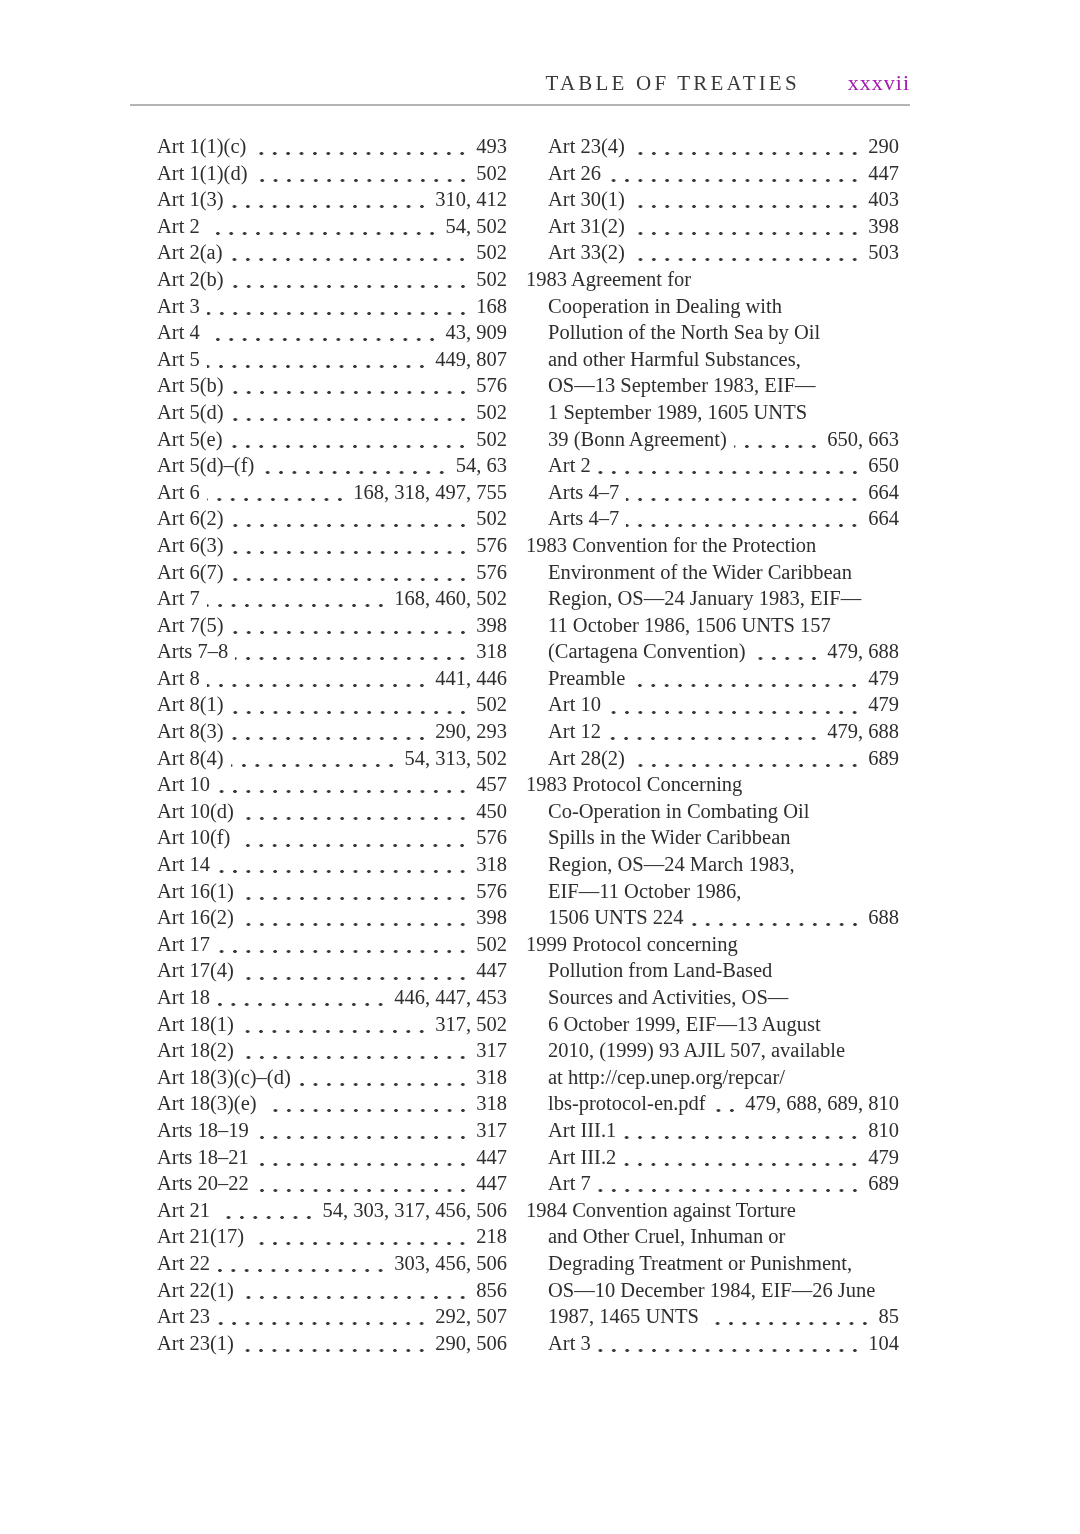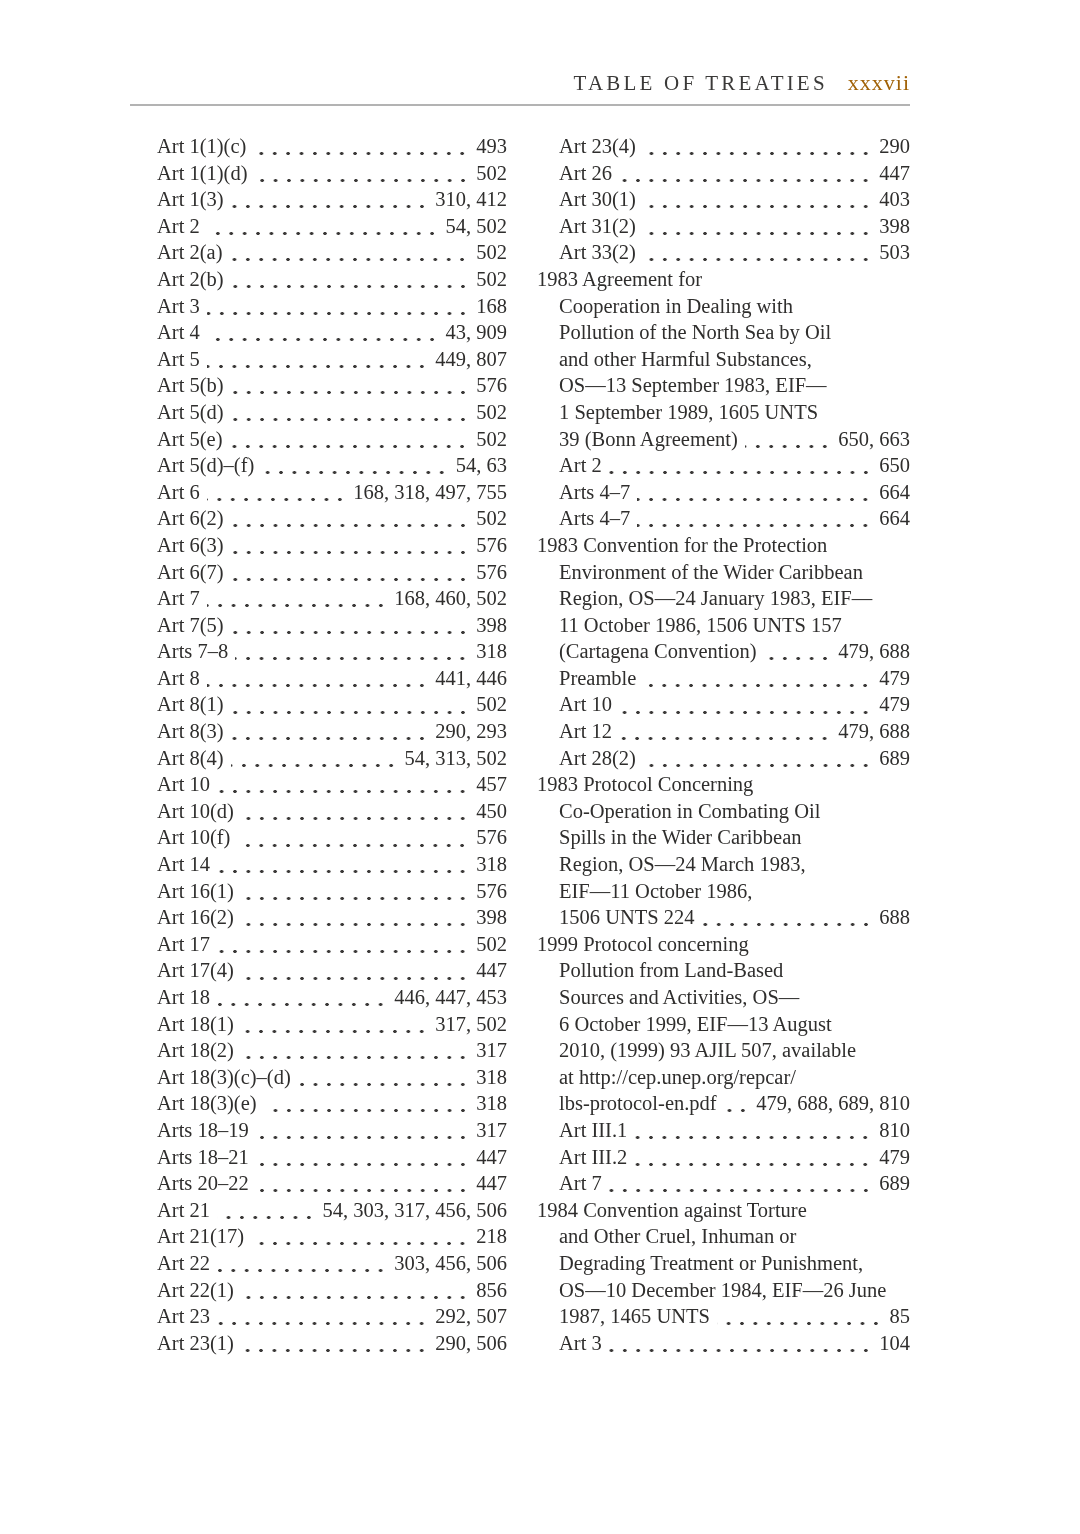--- a/index.html
+++ b/index.html
@@ -4,31 +4,31 @@
 <style>
   html,body{margin:0;padding:0;}
   body{
     width:1080px;height:1534px;position:relative;overflow:hidden;
     background:#ffffff;color:#2f2e2d;
     font-family:"Liberation Serif", serif;
   }
   
   .header{
     position:absolute;left:130px;top:70px;width:780px;
-    display:flex;justify-content:flex-end;align-items:baseline;gap:20px;
+    display:flex;justify-content:flex-end;align-items:baseline;gap:48px;
     white-space:nowrap;
   }
   .header .title{font-size:21px;letter-spacing:3.2px;color:#3b3a39;}
-  .header .folio{font-size:22px;letter-spacing:1px;color:#a16207;}
+  .header .folio{font-size:22px;letter-spacing:1px;color:#a21caf;}
   .rule{position:absolute;left:130px;top:104px;width:780px;height:2px;background:#b3b3b3;}
 
   
   .col{position:absolute;top:133px;font-size:20.5px;}
   .col.left{left:157px;width:350px;}
-  .col.right{left:537px;width:373px;}
+  .col.right{left:526px;width:373px;}
   .row{
     height:26.6px;line-height:26.6px;
     display:flex;align-items:baseline;white-space:nowrap;
   }
   .col.right .row{padding-left:22px;}
   .col.right .row.flush{padding-left:0;}
   .label{flex:0 0 auto;}
   .leader{
     flex:1 1 auto;min-width:8px;align-self:stretch;
     background-image:radial-gradient(circle, #3a3837 1.55px, rgba(0,0,0,0) 1.85px);

